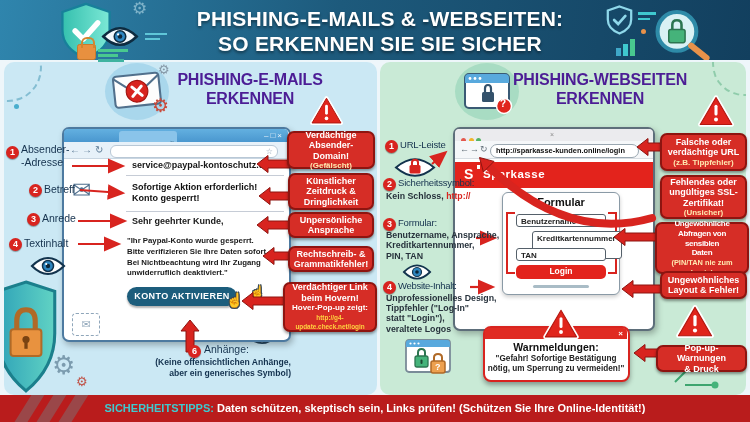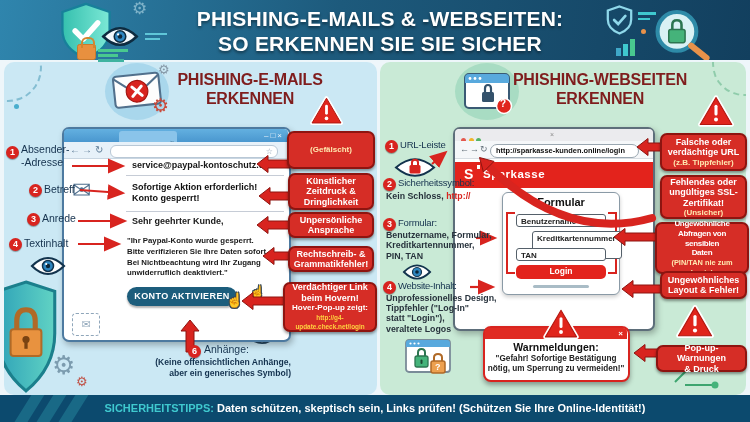--- a/index.html
+++ b/index.html
@@ -1,21 +1,21 @@
 <!DOCTYPE html>
 <html lang="de"><head>
 <meta charset="utf-8">
 <style>
   html,body{margin:0;padding:0}
   .page{position:relative;width:750px;height:422px;overflow:hidden;background:#eef6fa;
         font-family:"Liberation Sans",sans-serif;-webkit-font-smoothing:antialiased}
   .abs{position:absolute}
   .pre{white-space:pre-line}
   .panel{position:absolute;border-radius:10px;overflow:hidden;z-index:1}
-  .panel-title{position:absolute;z-index:12;text-align:center;font-weight:800;color:#7f1d1d;
+  .panel-title{position:absolute;z-index:12;text-align:center;font-weight:800;color:#4c1d95;
                font-size:16px;line-height:19px;letter-spacing:-.2px}
   .bframe{position:absolute;background:#fff;border-radius:7px;z-index:10;
           box-shadow:2px 3px 6px rgba(0,0,0,.28)}
   .badge{position:absolute;width:13px;height:13px;border-radius:50%;background:#d8241f;color:#fff;
          font-size:9px;font-weight:800;text-align:center;line-height:13px;z-index:52;
          box-shadow:0 1px 1px rgba(0,0,0,.35)}
   .lab{position:absolute;font-weight:400;color:#15324e;z-index:51;white-space:pre-line}
   .sublab{position:absolute;font-size:8.8px;line-height:10.4px;font-weight:700;color:#27323c;z-index:51}
   .callout{position:absolute;background:#d62d26;border:2px solid #8e1410;border-radius:7px;color:#fff;
            text-align:center;z-index:50;box-shadow:0 2px 3px rgba(0,0,0,.4);display:flex;
@@ -226,20 +226,22 @@
     <circle cx="18" cy="11" r="2.2" fill="#0d2638"></circle>
       <circle cx="16.2" cy="9" r="1.1" fill="#fff"></circle>
   </svg>
 
   <div class="badge" style="left:188px;top:345px">6</div>
   <div class="lab" style="left:204px;top:343px;font-size:10.5px">Anhänge:</div>
   <div class="abs pre" style="left:95px;top:357px;width:196px;text-align:right;font-size:8.6px;line-height:10.5px;font-weight:700;color:#14324f;z-index:51">(Keine offensichtlichen Anhänge,
 aber ein generisches Symbol)</div>
 
   <div class="callout" style="left:287px;top:131px;width:88px;height:38px">
+    <div class="co-text">Verdächtige
+Absender-Domain!</div>
     <div class="co-sub">(Gefälscht)</div>
   </div>
   <div class="callout" style="left:288px;top:173px;width:86px;height:37px">
     <div class="co-text">Künstlicher
 Zeitdruck &amp;
 Dringlichkeit</div>
   </div>
   <div class="callout" style="left:288px;top:212px;width:86px;height:26px">
     <div class="co-text">Unpersönliche
 Ansprache</div>
@@ -292,21 +294,21 @@
   <svg class="abs" style="left:394px;top:155px;z-index:51" width="42" height="25" viewBox="0 0 42 25">
     <path d="M2,12.5 Q21,-4 40,12.5 Q21,29 2,12.5 Z" fill="#fff" stroke="#12334d" stroke-width="2"></path>
     <rect x="15.5" y="10" width="11" height="8.5" rx="1.5" fill="#d8241f"></rect>
     <path d="M18,10 V7.5 Q18,4.8 21,4.8 Q24,4.8 24,7.5 V10" fill="none" stroke="#d8241f" stroke-width="2"></path>
   </svg>
   <div class="badge" style="left:383px;top:178px">2</div>
   <div class="lab" style="left:398px;top:177px;font-size:9.5px;letter-spacing:-.2px">Sicherheitssymbol:</div>
   <div class="sublab" style="left:386px;top:191px"><span>Kein Schloss, </span><span style="color:#d8241f">http://</span></div>
   <div class="badge" style="left:383px;top:218px">3</div>
   <div class="lab" style="left:398px;top:217px;font-size:9.5px;letter-spacing:-.2px">Formular:</div>
-  <div class="sublab pre" style="left:386px;top:230px">Benutzername, Formular,
+  <div class="sublab pre" style="left:386px;top:230px">Benutzername, Ansprache,
 Kreditkartennummer,
 PIN, TAN</div>
   <svg class="abs" style="left:402px;top:263px;z-index:51" width="30" height="18" viewBox="0 0 36 22">
     <path d="M2,11 Q18,-5 34,11 Q18,27 2,11 Z" fill="#fff" stroke="#12334d" stroke-width="2.2"></path>
     <circle cx="18" cy="11" r="5.5" fill="#2f86c0" stroke="#12334d" stroke-width="1.5"></circle>
     <circle cx="18" cy="11" r="2.2" fill="#0d2638"></circle>
   </svg>
   <div class="badge" style="left:383px;top:281px">4</div>
   <div class="lab" style="left:398px;top:280px;font-size:9.5px;letter-spacing:-.3px">Website-Inhalt:</div>
   <div class="sublab pre" style="left:386px;top:293px;line-height:10.2px">Unprofessionelles Design,
@@ -398,20 +400,20 @@
       <path d="M242,301 L253,292.5 L253,297 L286,297 L286,305 L253,305 L253,309.5 Z"></path>
       <path d="M190,320 L181,331 L186,331 L186,352 L194,352 L194,331 L199,331 Z"></path>
       <path d="M637,147 L648,138.5 L648,143 L666,143 L666,151 L648,151 L648,155.5 Z"></path>
       <path d="M614,237 L625,228.5 L625,233 L660,233 L660,241 L625,241 L625,245.5 Z"></path>
       <path d="M622,289 L633,280.5 L633,285 L661,285 L661,293 L633,293 L633,297.5 Z"></path>
       <path d="M634,353 L645,344.5 L645,349 L659,349 L659,357 L645,357 L645,361.5 Z"></path>
       <path d="M479.5,157.5 L494,161.4 L483.4,172 Z"></path>
     </g>
   </svg>
 
-  <div class="abs" style="left:0;top:395px;width:750px;height:27px;background:#0c4a6e;z-index:60;overflow:hidden">
+  <div class="abs" style="left:0;top:395px;width:750px;height:27px;background:#b91c1c;z-index:60;overflow:hidden">
     <div class="stripe" style="left:22px;top:-5px"></div>
     <div class="stripe" style="left:44px;top:-5px"></div>
     <div class="stripe" style="left:66px;top:-5px"></div>
     <div style="width:100%;text-align:center;font-size:11px;font-weight:700;line-height:27px;white-space:nowrap"><span style="color:#3fc9cf">SICHERHEITSTIPPS:</span><span style="color:#fff"> Daten schützen, skeptisch sein, Links prüfen! (Schützen Sie Ihre Online-Identität!)</span></div>
   </div>
 
 </div>
 
 </body></html>

